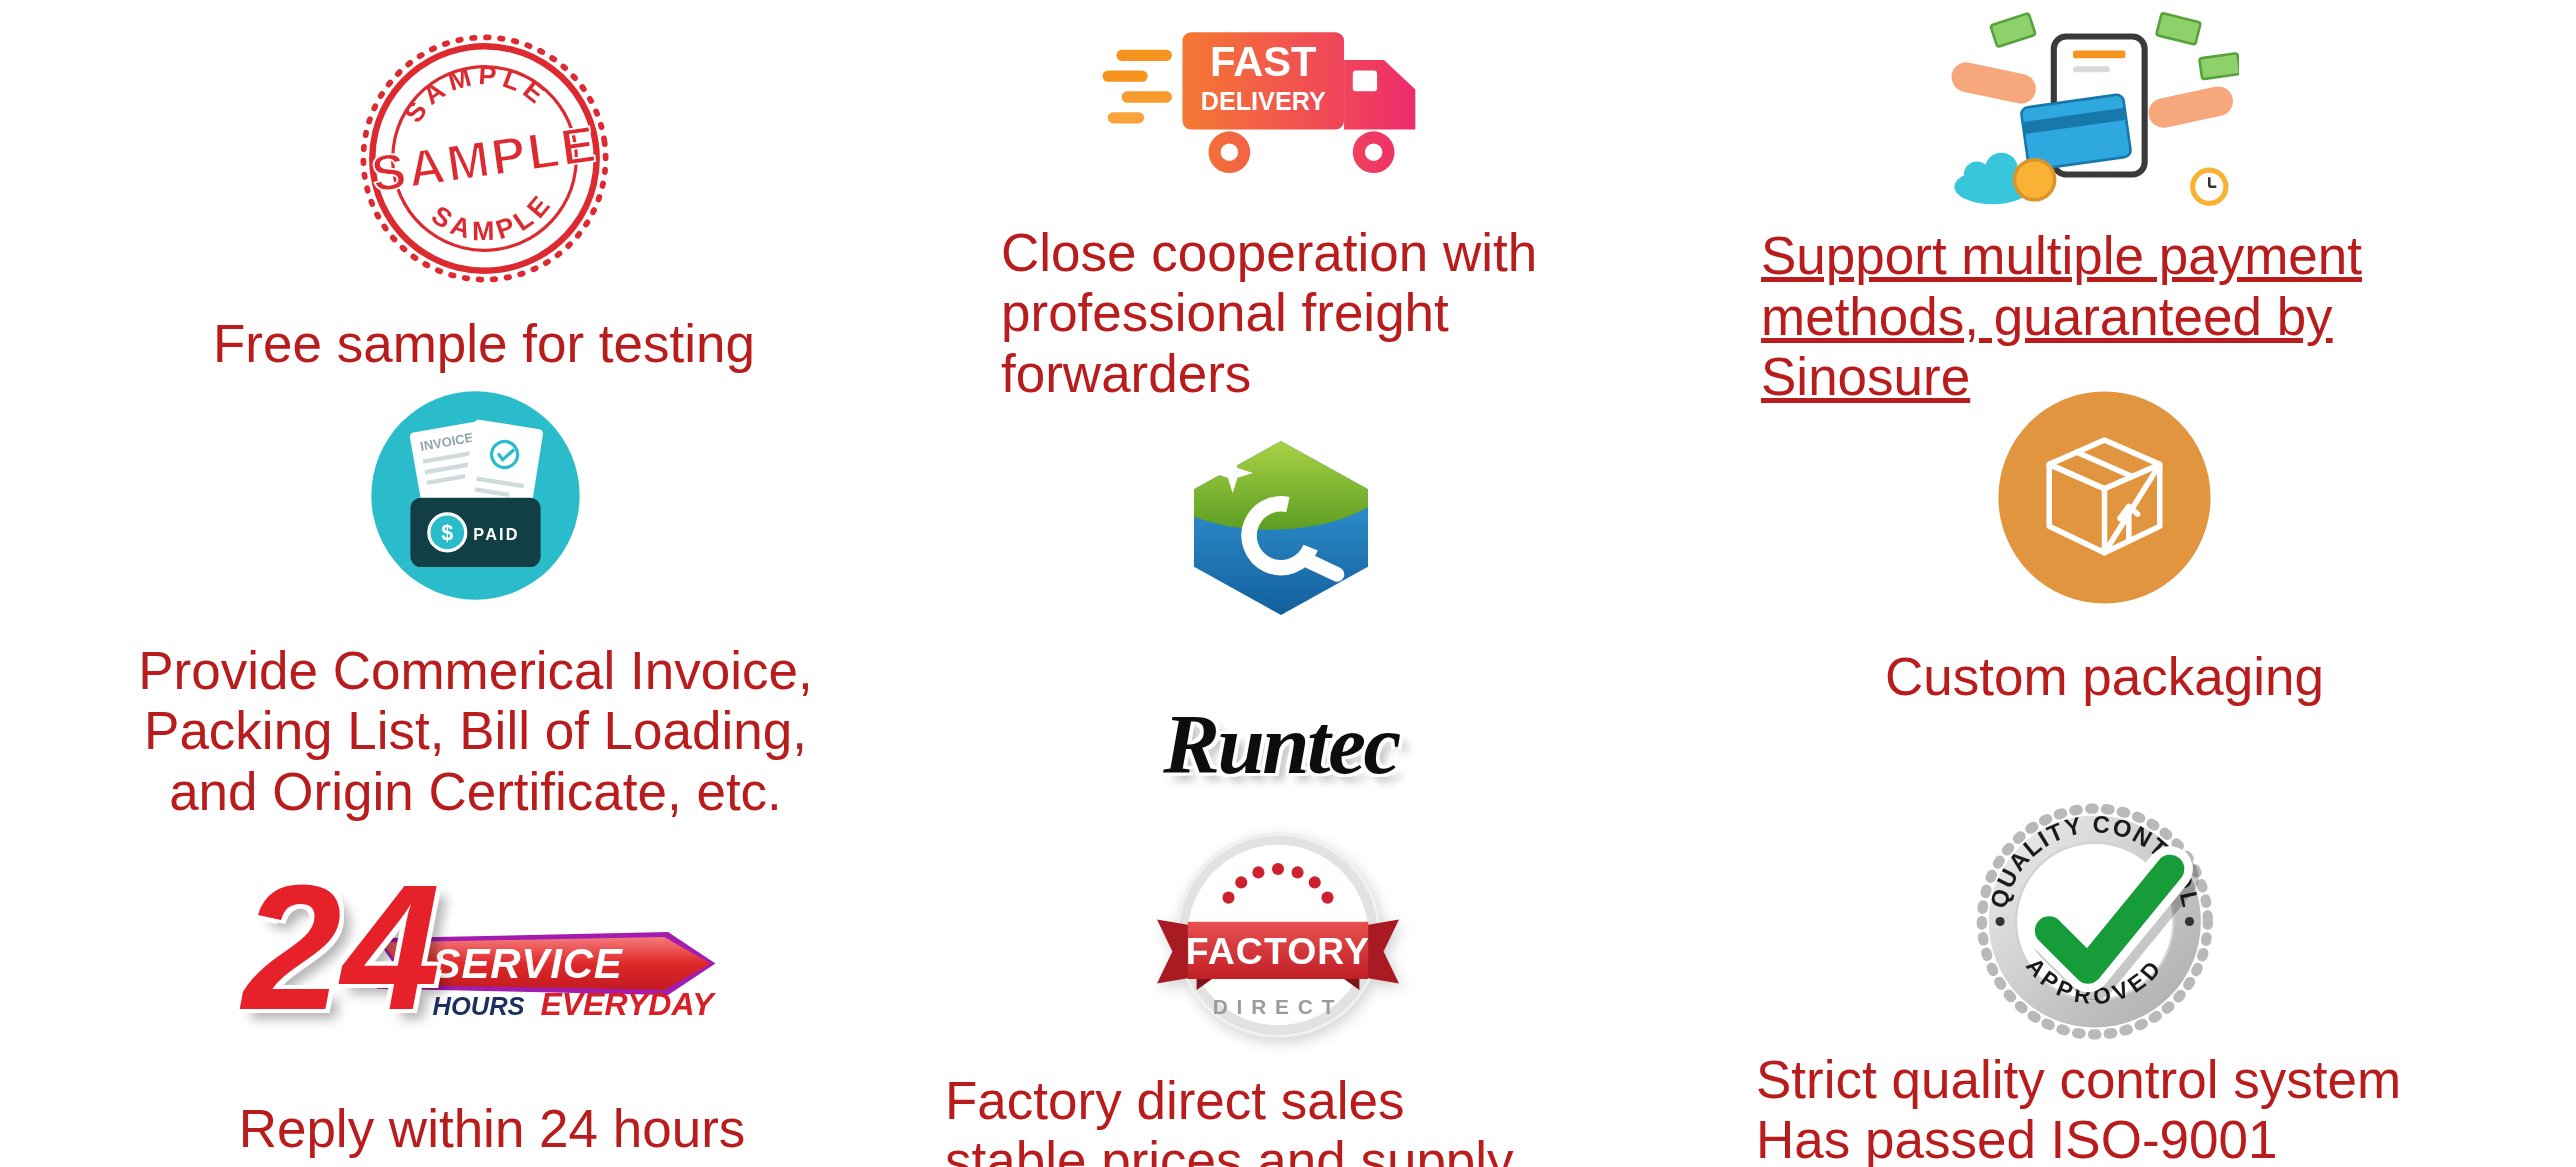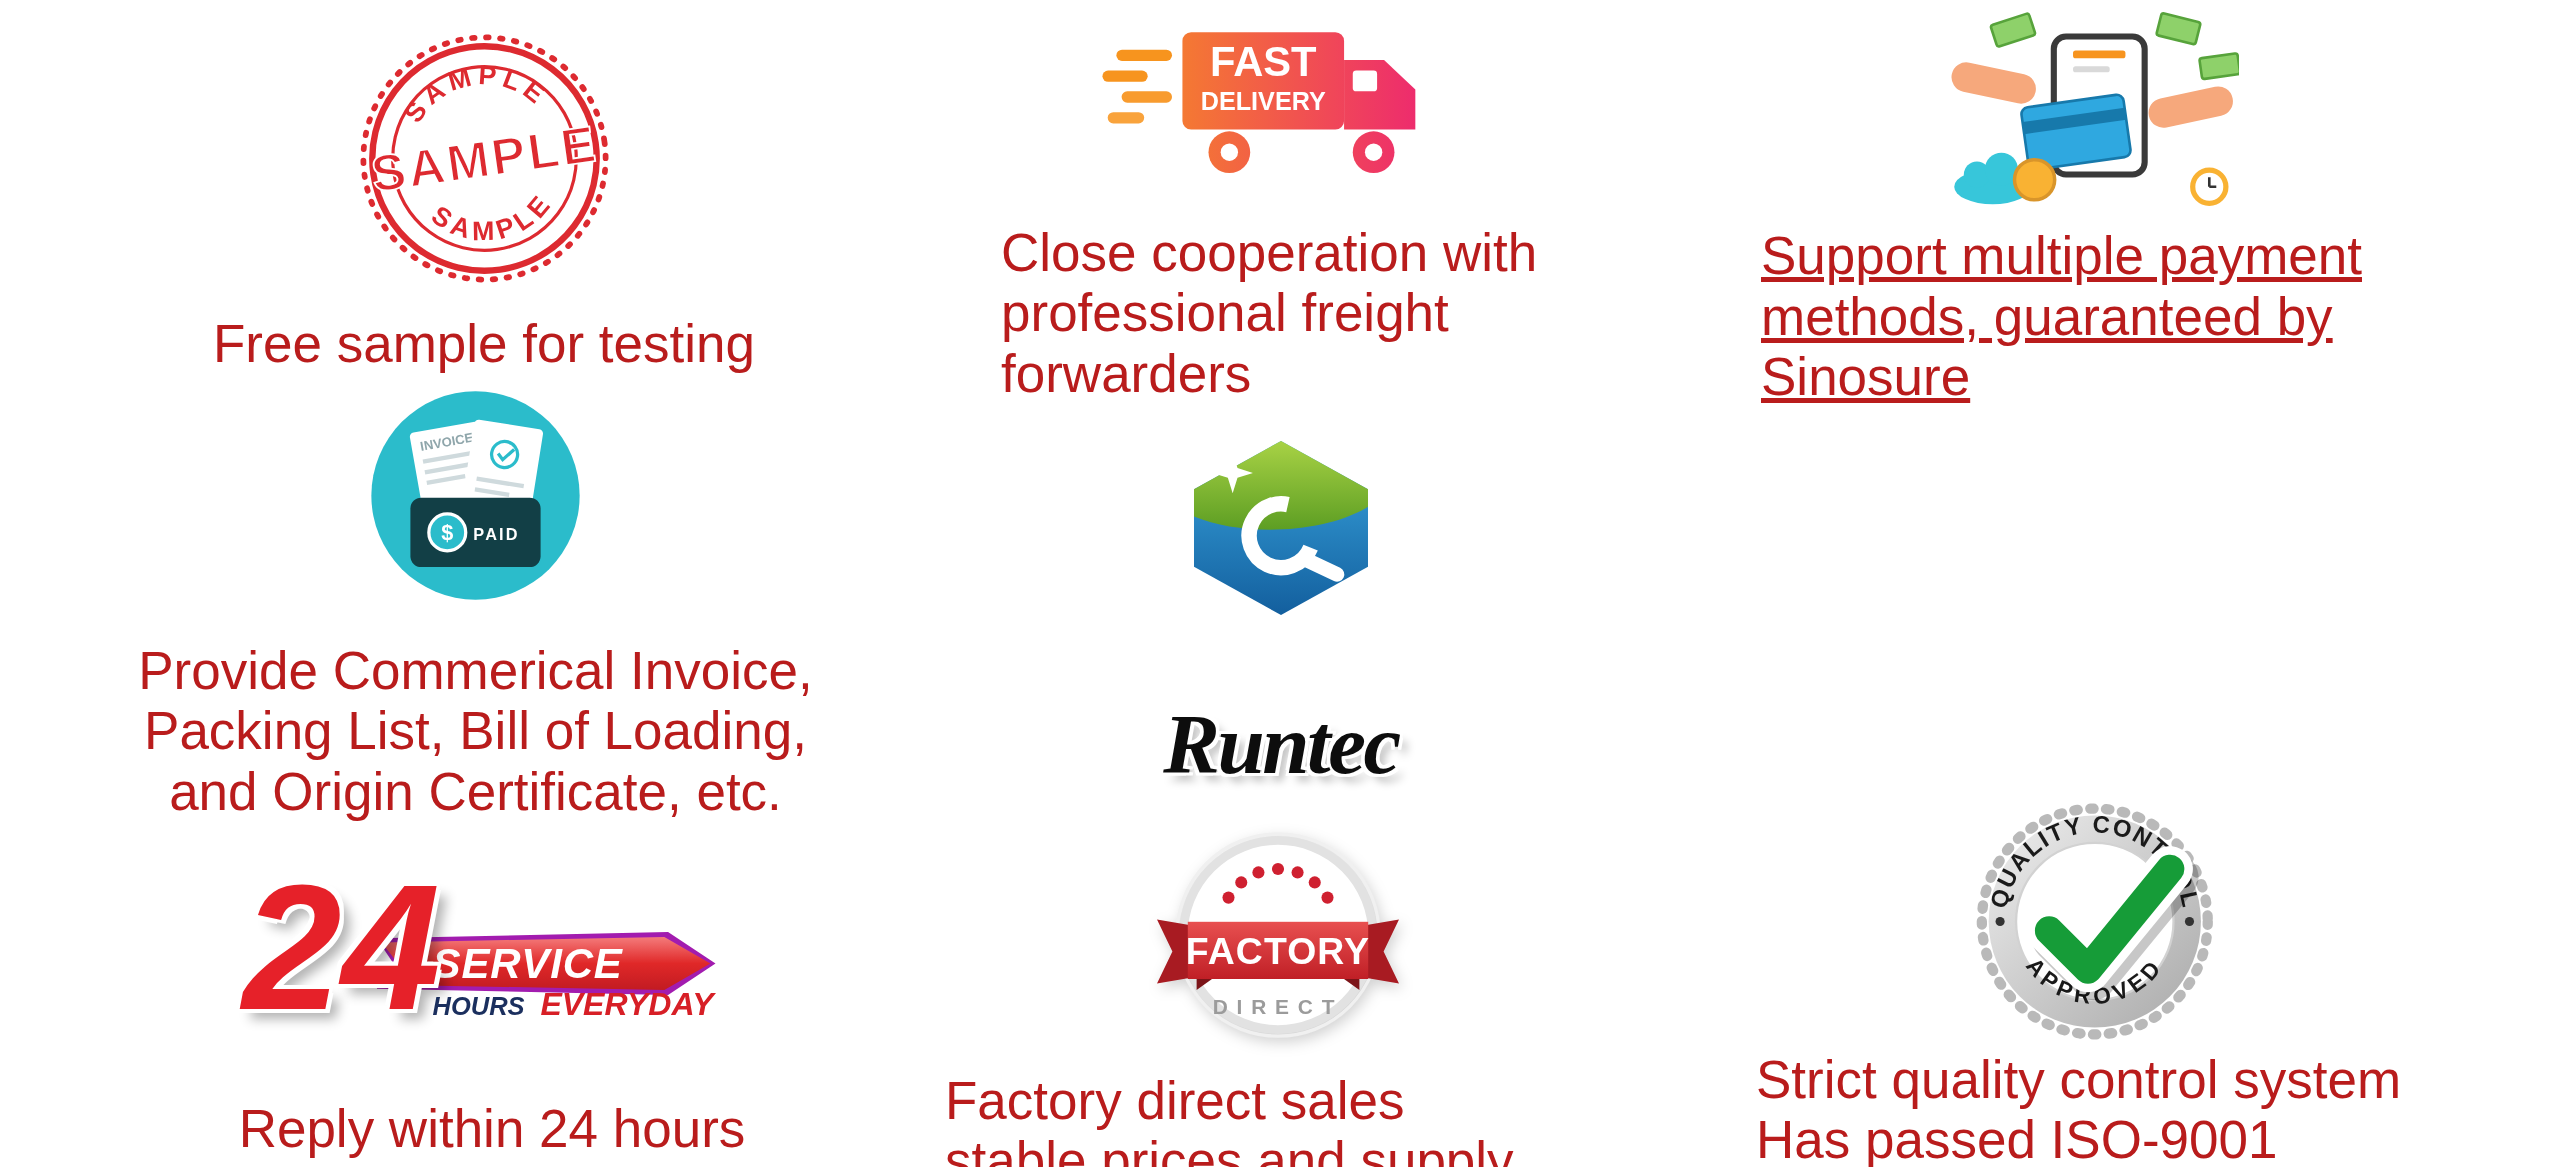--- a/index.html
+++ b/index.html
@@ -173,20 +173,36 @@
         <path d="M100,0 L190,50 L190,130 L100,180 L10,130 L10,50 Z" fill="url(#rtBlue)"></path>
         <path d="M10,50 L100,0 L190,50 L190,68 C145,96 60,99 10,78 Z" fill="url(#rtGreen)"></path>
         <circle cx="100" cy="98" r="33" fill="none" stroke="#ffffff" stroke-width="16" stroke-dasharray="150 58" stroke-dashoffset="-24" transform="rotate(-20 100 98)"></circle>
         <path d="M124,122 L158,138" stroke="#ffffff" stroke-width="15" stroke-linecap="round"></path>
         <path d="M50,12 L55,28 L71,33 L55,38 L50,54 L45,38 L29,33 L45,28 Z" fill="#ffffff"></path>
       </svg>
     </div>
     <div class="rt-word" style="margin-top:84px;font-family:Liberation Serif, serif;">Runtec</div>
   </div>
 
+  <div class="cell" style="left:1782px;top:387px;width:645px;">
+    <div class="icon" style="width:221px;margin:0 auto;">
+      <svg width="221" height="221" viewBox="0 0 200 200">
+        <circle cx="100" cy="100" r="96" fill="#e2953f"></circle>
+        <g stroke="#ffffff" stroke-width="5" fill="none" stroke-linejoin="round" stroke-linecap="round">
+          <path d="M100,48 L150,70 L100,92 L50,70 Z"></path>
+          <path d="M50,70 L50,126 L100,150 L100,92 Z"></path>
+          <path d="M150,70 L150,126 L100,150 Z"></path>
+          <path d="M75,59 L125,81"></path>
+          <path d="M122,138 L122,112"></path>
+          <path d="M114,119 L122,108 L130,115"></path>
+        </g>
+      </svg>
+    </div>
+    <div class="caption center" style="margin-top:36px;">Custom packaging</div>
+  </div>
 
   <div class="cell" style="left:144px;top:898px;width:696px;">
     <div class="icon icon-24" style="margin:0 auto;">
       <div class="s24-num">24</div>
       <div class="s24-banner-w">
         <div class="s24-banner">
           <span class="s24-service">SERVICE</span>
         </div>
       </div>
       <div class="s24-sub">

